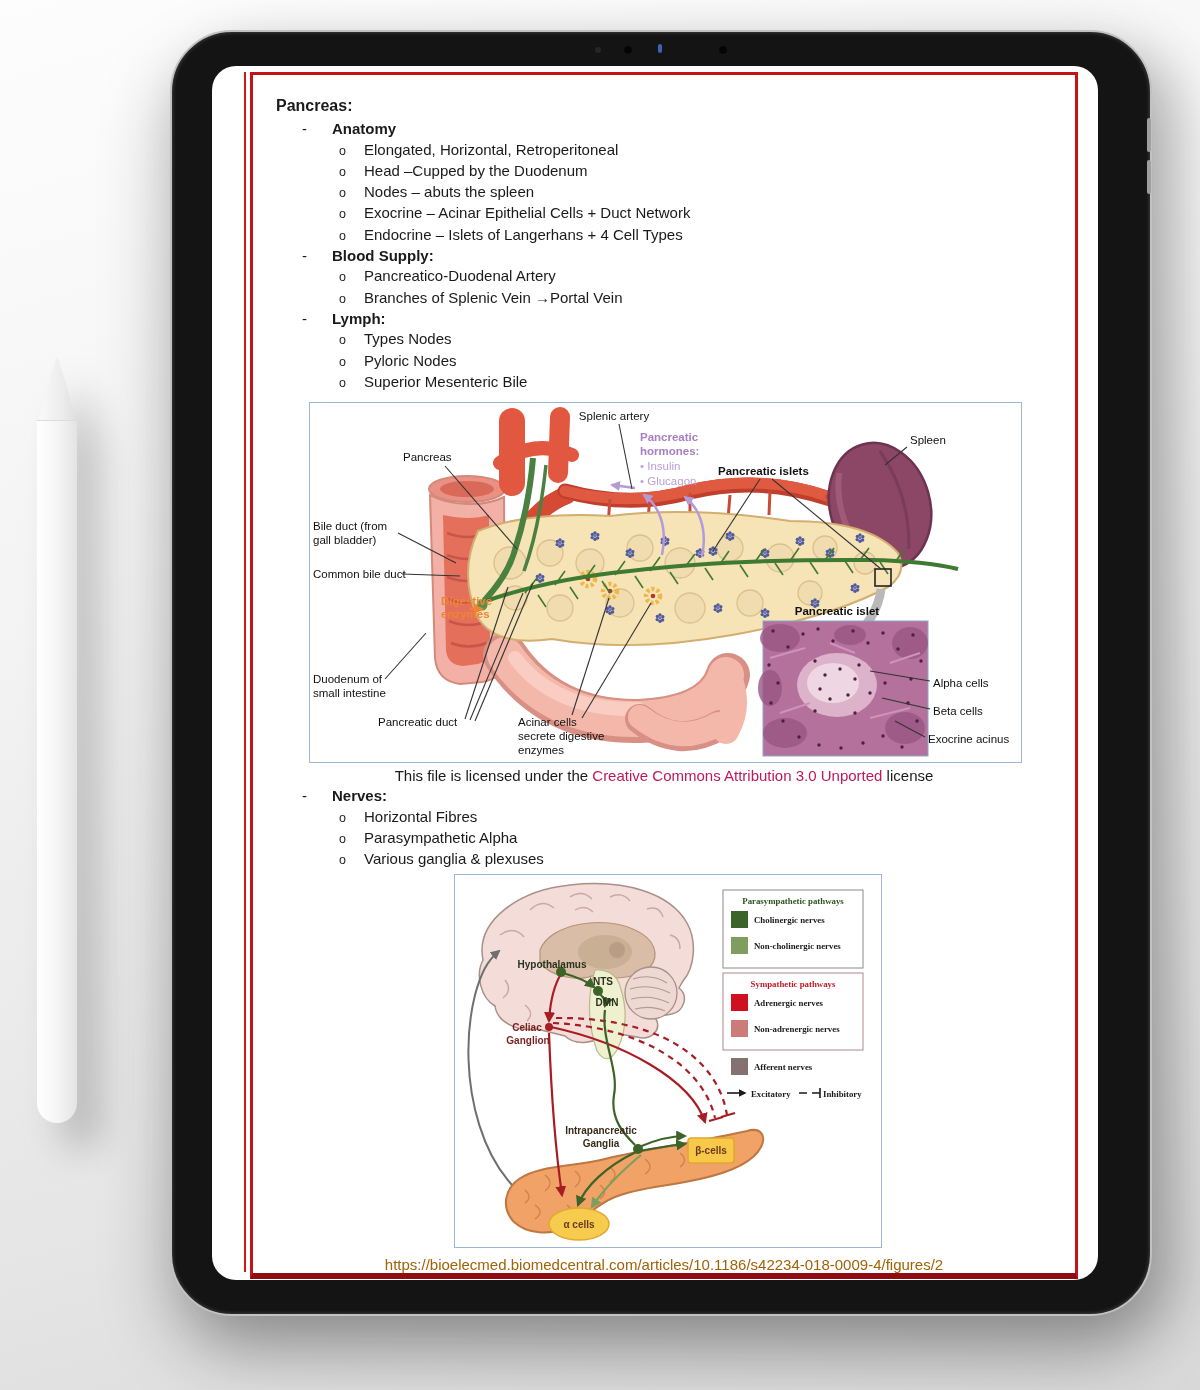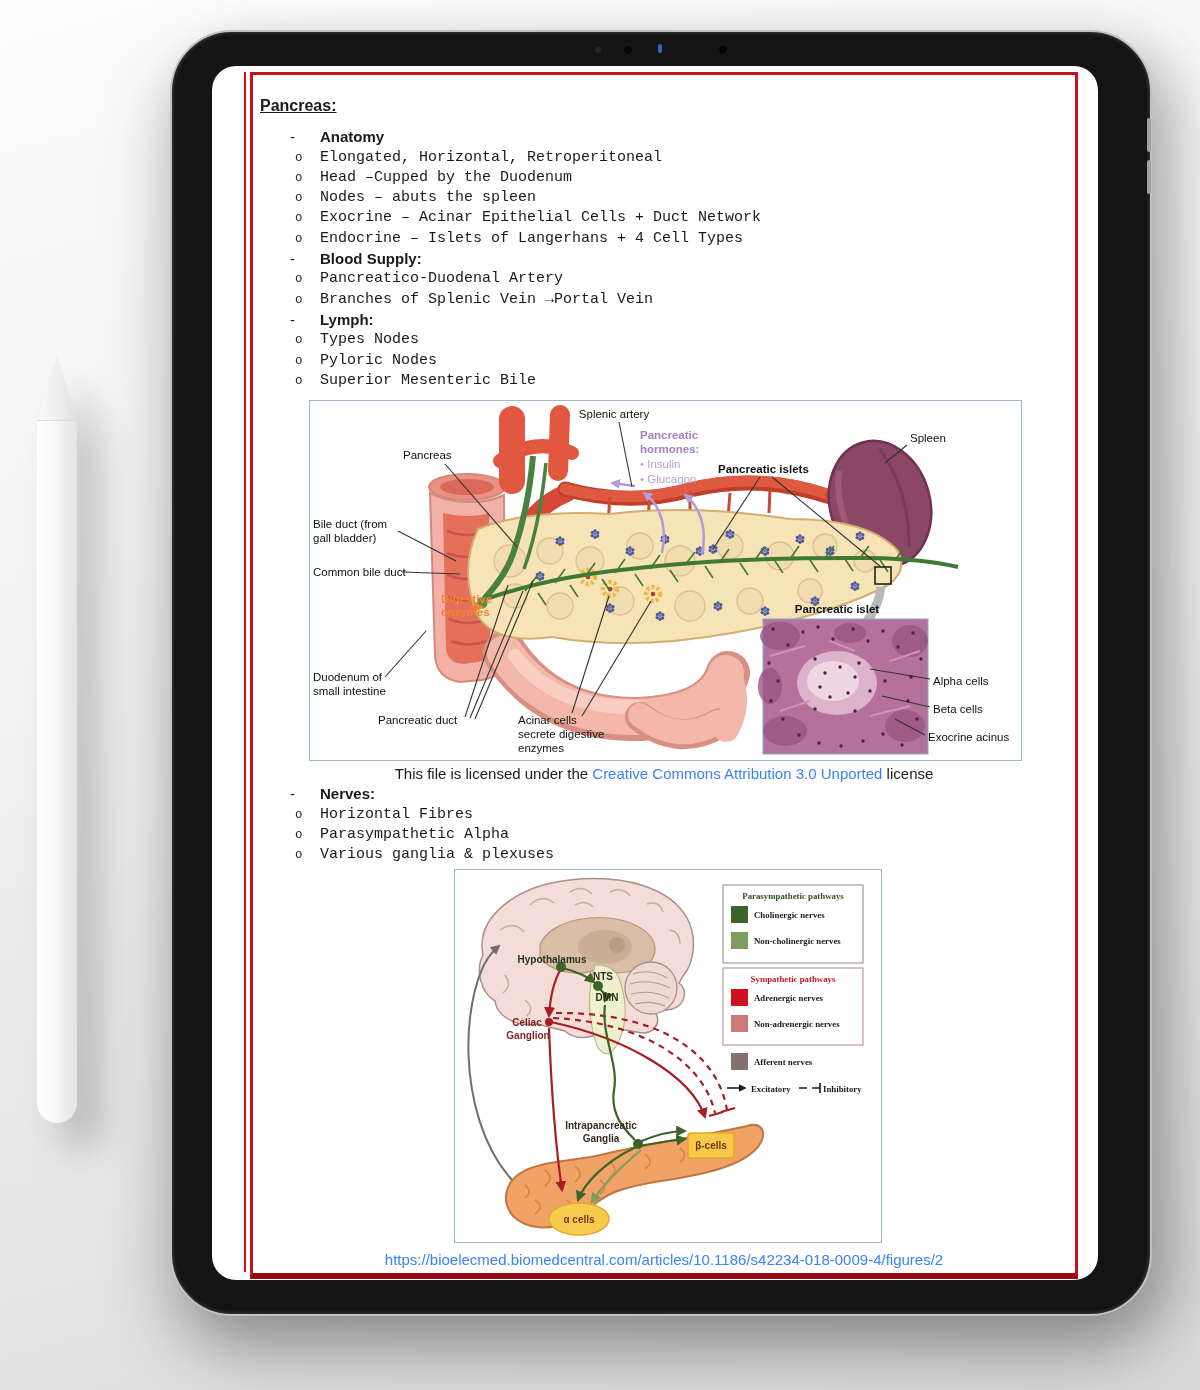--- a/index.html
+++ b/index.html
@@ -35,32 +35,32 @@
   
   .screen{position:absolute;left:40px;top:34px;width:886px;height:1214px;background:#ffffff;
           border-radius:24px;overflow:hidden;}
   .red-line{position:absolute;left:32px;top:6px;bottom:8px;width:2px;background:#d0151c;}
   .red-frame{position:absolute;left:38px;top:6px;width:822px;height:1198px;
              border:3px solid #c41218;border-bottom:6px solid #8f0d12;}
 
   
   .content{position:absolute;left:42px;top:10px;width:820px;color:#1a1a1a;
            font-size:15px;line-height:20.3px;padding-top:20px;}
-  .doc-title{font-size:16px;font-weight:bold;text-decoration:underline;padding-left:6px;margin-bottom:11px;}
+  .doc-title{font-size:16px;font-weight:bold;padding-left:22px;margin-bottom:3px;}
   .row{white-space:nowrap;}
-  .row.l1{padding-left:36px;font-weight:bold;}
+  .row.l1{padding-left:48px;font-weight:bold;}
   .row.l1 .mk{display:inline-block;width:30px;font-weight:normal;}
-  .row.l2{padding-left:41px;font-weight:normal;font-family:Liberation Mono, monospace;}
+  .row.l2{padding-left:85px;font-weight:normal;}
   .row.l2 .mk{display:inline-block;width:25px;font-size:12.5px;color:#222;}
   .figure-box{border:1px solid #9cb6d6;background:#ffffff;}
   .fig1{margin-left:55px;margin-top:9px;width:711px;height:359px;}
   .fig2{margin-left:200px;margin-top:3px;width:426px;height:372px;}
   .license-line{text-align:center;margin-top:3px;font-size:15px;}
-  .license-line .link{color:#3b82f6;}
-  .url-line{text-align:center;margin-top:7px;font-size:15px;color:#3b82f6;}
+  .license-line .link{color:#be185d;}
+  .url-line{text-align:center;margin-top:7px;font-size:15px;color:#a16207;}
 
   svg text{font-family:"Liberation Sans",sans-serif;}
   svg .serif{font-family:"Liberation Serif",serif;}
 </style>
 </head>
 <body>
 
 <div class="stage">
 
   <div class="pencil">

